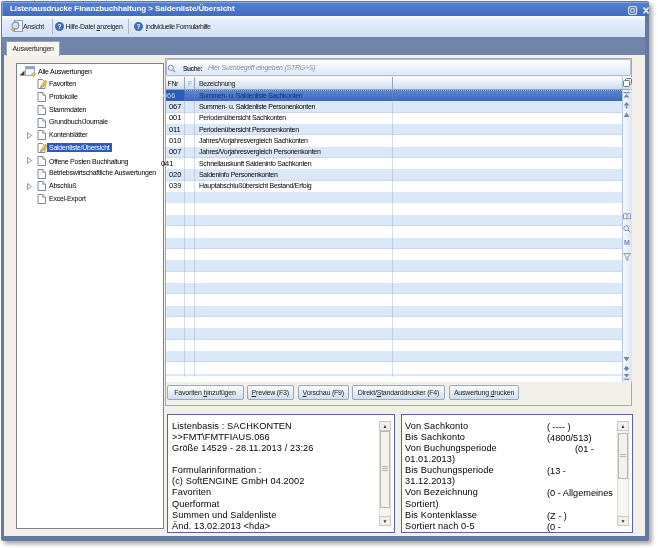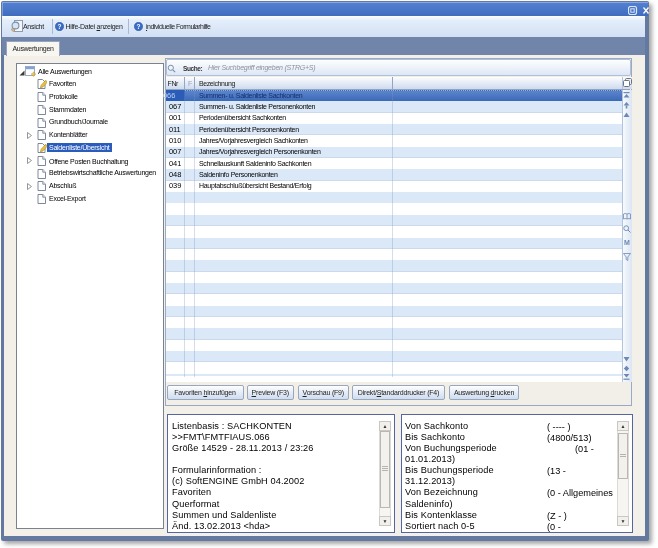--- a/index.html
+++ b/index.html
@@ -61,20 +61,21 @@
   
   .tbtxt{position:absolute;font-size:7px;color:#222;letter-spacing:-0.3px;white-space:nowrap;}
   .tsep{position:absolute;top:19px;width:1px;height:15px;background:#a9b9d4;}
 
   u{text-decoration:underline;}
   #scrollicons div svg,#colicon svg{display:block;margin:0 auto;}
 </style></head>
 <body>
 <div id="frame" class="abs"></div>
 <div id="titlebar" class="abs">
+    <span class="abs" id="titletxt" style="left:8px">Listenausdrucke Finanzbuchhaltung &gt; Saldenliste/Übersicht</span>
   <svg class="abs" style="left:626px;top:4px" width="22" height="9" viewBox="0 0 22 9">
     <rect x="0.5" y="0.5" width="8" height="8" rx="2" fill="none" stroke="#dbe6f6" stroke-width="1.2"></rect>
     <rect x="2.8" y="2.8" width="3.4" height="3.4" fill="none" stroke="#dbe6f6" stroke-width="1"></rect>
     <path d="M15.5 1.5 L20.5 7.5 M20.5 1.5 L15.5 7.5" stroke="#fff" stroke-width="1.3"></path>
   </svg>
 </div>
 <div id="toolbar" class="abs"></div>
 <div id="band" class="abs"></div>
 <div id="tab" class="abs">Auswertungen</div>
 <div id="content" class="abs"></div>
@@ -208,23 +209,23 @@
     <span class="rowtxt" style="left:169px;top:100.85px;color:#000;font-size:7.5px;letter-spacing:-0.1px">067</span>
     <span class="rowtxt" style="left:199px;top:100.85px;color:#000">Summen- u. Saldenliste Personenkonten</span>
     <span class="rowtxt" style="left:169px;top:112.2px;color:#000;font-size:7.5px;letter-spacing:-0.1px">001</span>
     <span class="rowtxt" style="left:199px;top:112.2px;color:#000">Periodenübersicht Sachkonten</span>
     <span class="rowtxt" style="left:169px;top:123.55px;color:#000;font-size:7.5px;letter-spacing:-0.1px">011</span>
     <span class="rowtxt" style="left:199px;top:123.55px;color:#000">Periodenübersicht Personenkonten</span>
     <span class="rowtxt" style="left:169px;top:134.9px;color:#000;font-size:7.5px;letter-spacing:-0.1px">010</span>
     <span class="rowtxt" style="left:199px;top:134.9px;color:#000">Jahres/Vorjahresvergleich Sachkonten</span>
     <span class="rowtxt" style="left:169px;top:146.25px;color:#000;font-size:7.5px;letter-spacing:-0.1px">007</span>
     <span class="rowtxt" style="left:199px;top:146.25px;color:#000">Jahres/Vorjahresvergleich Personenkonten</span>
-    <span class="rowtxt" style="left:169px;top:157.6px;color:#000;font-size:7.5px;letter-spacing:-0.1px">041</span>
+    <span class="rowtxt" style="left:161px;top:157.6px;color:#000;font-size:7.5px;letter-spacing:-0.1px">041</span>
     <span class="rowtxt" style="left:199px;top:157.6px;color:#000">Schnellauskunft Saldeninfo Sachkonten</span>
-    <span class="rowtxt" style="left:169px;top:168.95px;color:#000;font-size:7.5px;letter-spacing:-0.1px">048</span>
+    <span class="rowtxt" style="left:169px;top:168.95px;color:#000;font-size:7.5px;letter-spacing:-0.1px">020</span>
     <span class="rowtxt" style="left:199px;top:168.95px;color:#000">Saldeninfo Personenkonten</span>
     <span class="rowtxt" style="left:169px;top:180.3px;color:#000;font-size:7.5px;letter-spacing:-0.1px">039</span>
     <span class="rowtxt" style="left:199px;top:180.3px;color:#000">Hauptabschlußübersicht Bestand/Erfolg</span>
   </div>
 <div id="scrollcol" class="abs"></div>
 <div id="scrollicons">
     <div class="abs" style="left:622px;top:92px;width:9px;text-align:center">
       <svg width="7" height="6" viewBox="0 0 7 6">
         <rect x="0.5" y="0" width="6" height="1.2" fill="#6d88b5"></rect>
         <polygon points="3.5,2 6.5,5.5 0.5,5.5" fill="#6d88b5"></polygon>
@@ -312,21 +313,21 @@
     <span class="pline" style="left:405px;top:431.9px">Bis Sachkonto</span>
     <span class="pline pval" style="left:547px;top:432.9px">(4800/513)</span>
     <span class="pline" style="left:405px;top:443px">Von Buchungsperiode</span>
     <span class="pline pval" style="left:575px;top:444px">(01 -</span>
     <span class="pline" style="left:405px;top:454.1px">01.01.2013)</span>
     <span class="pline" style="left:405px;top:465.2px">Bis Buchungsperiode</span>
     <span class="pline pval" style="left:547px;top:466.2px">(13 -</span>
     <span class="pline" style="left:405px;top:476.3px">31.12.2013)</span>
     <span class="pline" style="left:405px;top:487.4px">Von Bezeichnung</span>
     <span class="pline pval" style="left:547px;top:488.4px">(0 - Allgemeines</span>
-    <span class="pline" style="left:405px;top:498.5px">Saldeninfo)</span>
+    <span class="pline" style="left:405px;top:498.5px">Sortiert)</span>
     <span class="pline" style="left:405px;top:509.6px">Bis Kontenklasse</span>
     <span class="pline pval" style="left:547px;top:510.6px">(Z - )</span>
     <span class="pline" style="left:405px;top:520.7px">Sortiert nach 0-5</span>
     <span class="pline pval" style="left:547px;top:521.7px">(0 -</span>
     <div class="sb" style="left:617px;top:420.5px;height:105px"></div>
     <div class="sbbtn" style="left:617px;top:420.5px">▲</div>
     <div class="sbbtn" style="left:617px;top:515.5px">▼</div>
     <div class="sbthumb" style="left:618px;top:433px;height:46px"></div>
     <div class="abs" style="left:620px;top:454px;width:6px;height:1px;background:#b5b3ac;box-shadow:0 2px #b5b3ac"></div>
   </div>

